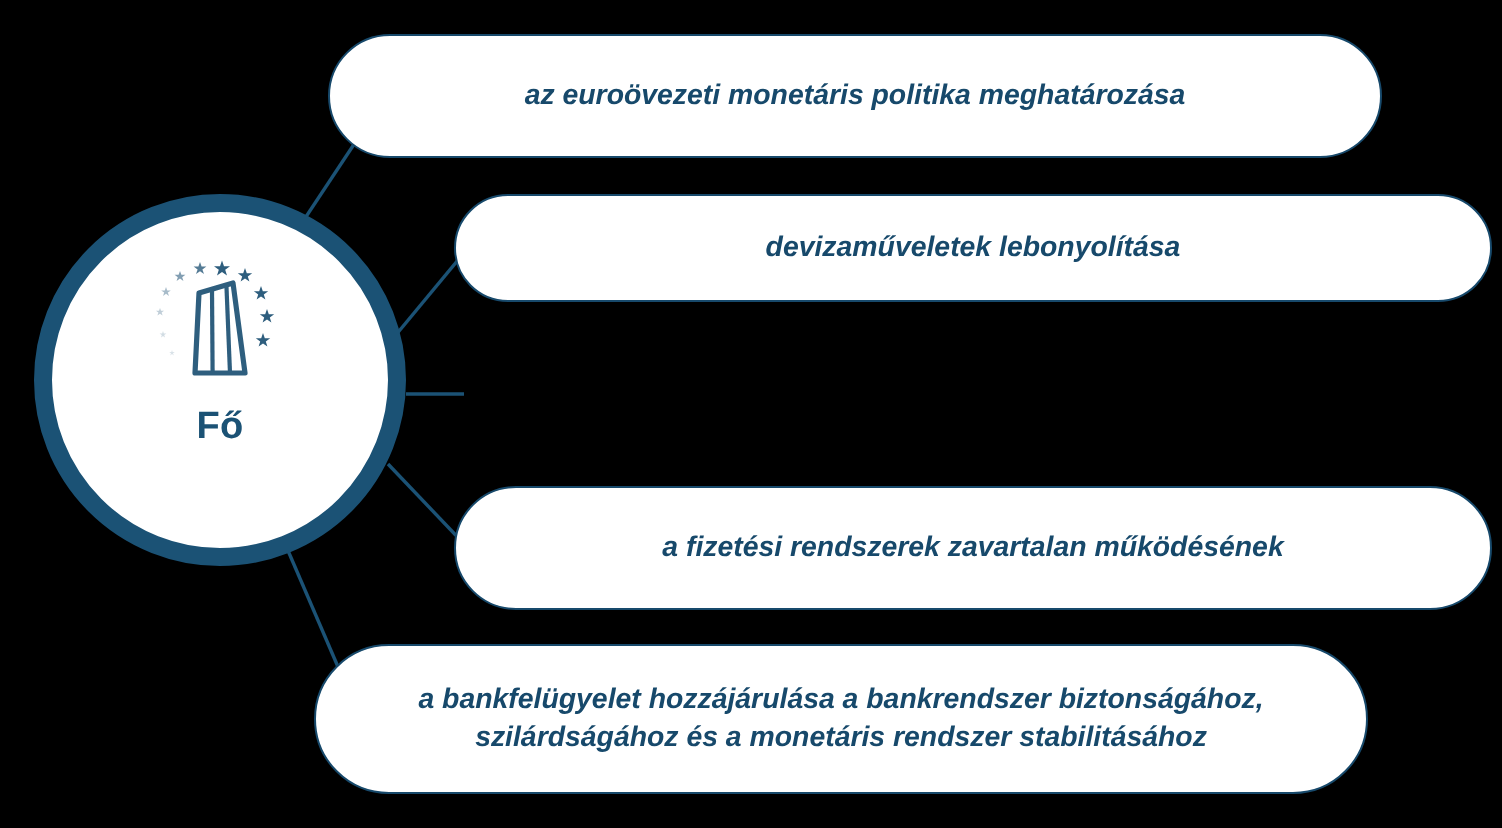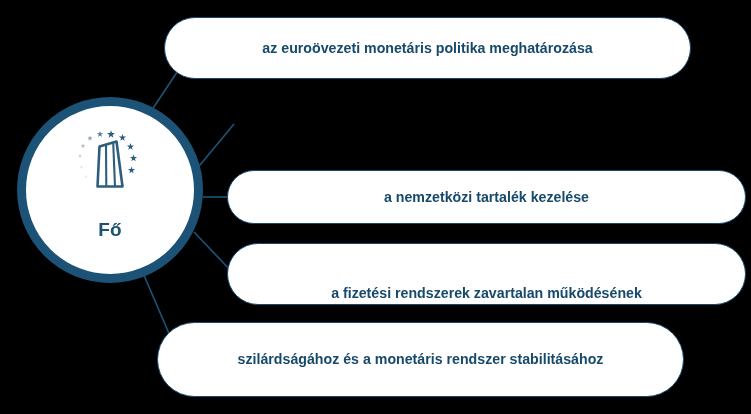--- a/index.html
+++ b/index.html
@@ -44,21 +44,21 @@
     justify-content: flex-start;
     padding-top: 22px;
     box-sizing: border-box;
   }
   .hub-logo {
     width: 70px;
     height: 68px;
     display: block;
   }
   .hub-label {
-    margin-top: 22px;
+    margin-top: 6px;
     text-align: center;
     color: #1b5275;
     font-weight: bold;
     font-size: 19px;
     line-height: 1.22;
     letter-spacing: .1px;
   }
   .hub-label .l2 { display: block; }
   
   .pill {
@@ -69,26 +69,27 @@
     box-sizing: border-box;
     display: flex;
     align-items: center;
     justify-content: center;
     text-align: center;
     color: #17496b;
     font-weight: bold;
     font-size: 14.2px;
     line-height: 1.30;
     padding: 2px 26px;
+    font-style: italic;
   }
   .pill span { display: block; }
   #pill-1 { left: 164px; top: 17px;  width: 527px; height: 62px; }
   #pill-2 { left: 227px; top: 97px;  width: 519px; height: 54px; }
   #pill-3 { left: 227px; top: 170px; width: 519px; height: 54px; }
-  #pill-4 { left: 227px; top: 243px; width: 519px; height: 62px; align-items: flex-end; }
+  #pill-4 { left: 227px; top: 243px; width: 519px; height: 62px; }
   #pill-5 { left: 157px; top: 322px; width: 527px; height: 75px; }
 </style>
 </head>
 <body>
 
 <div id="stage">
 
   <svg id="connectors" viewBox="0 0 751 414" width="751" height="414" aria-hidden="true">
     <g stroke="#1b5275" stroke-width="1.7" fill="none">
       <line x1="138" y1="131" x2="193" y2="48"></line>
@@ -128,32 +129,33 @@
       <span class="l1">Fő</span>
     </div>
   </div>
 
   <div class="pill" id="pill-1">
     <div>
       <span>az euroövezeti monetáris politika meghatározása</span>
     </div>
   </div>
 
-
-  <div class="pill" id="pill-3">
+  <div class="pill" id="pill-2">
     <div>
-      <span>a nemzetközi tartalék kezelése</span>
+      <span>devizaműveletek lebonyolítása</span>
     </div>
   </div>
+
 
   <div class="pill" id="pill-4">
     <div>
       <span>a fizetési rendszerek zavartalan működésének</span>
     </div>
   </div>
 
   <div class="pill" id="pill-5">
     <div>
+      <span>a bankfelügyelet hozzájárulása a bankrendszer biztonságához,</span>
       <span>szilárdságához és a monetáris rendszer stabilitásához</span>
     </div>
   </div>
 
 </div>
 
 </body></html>

